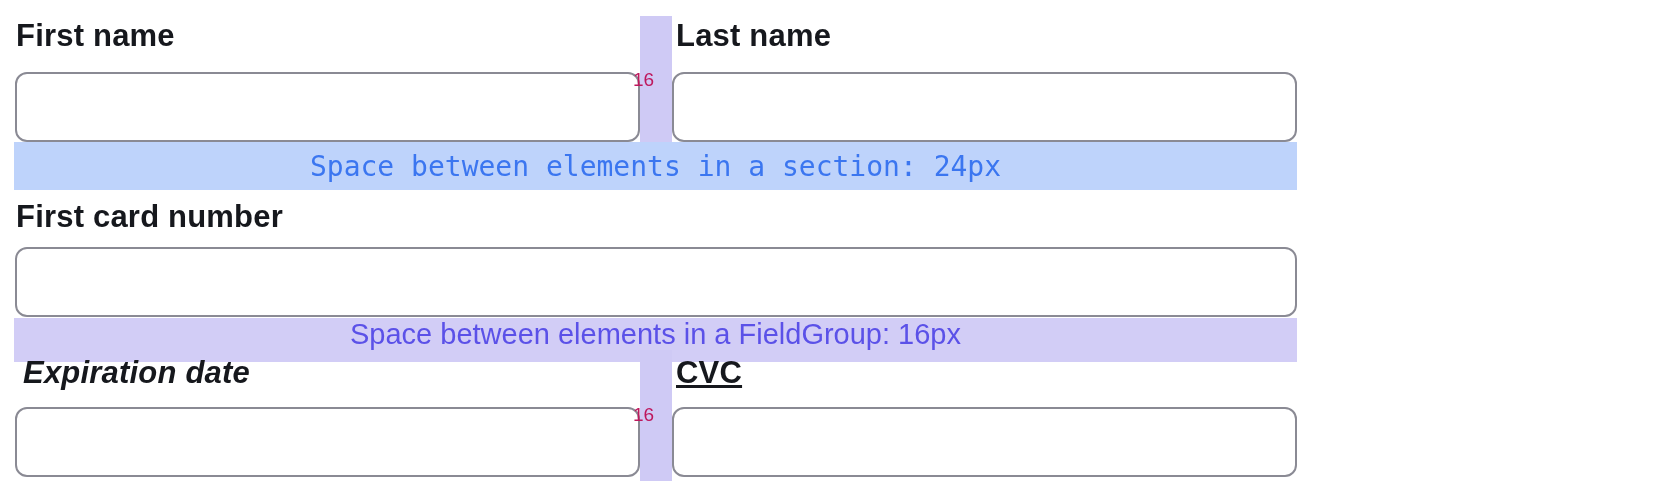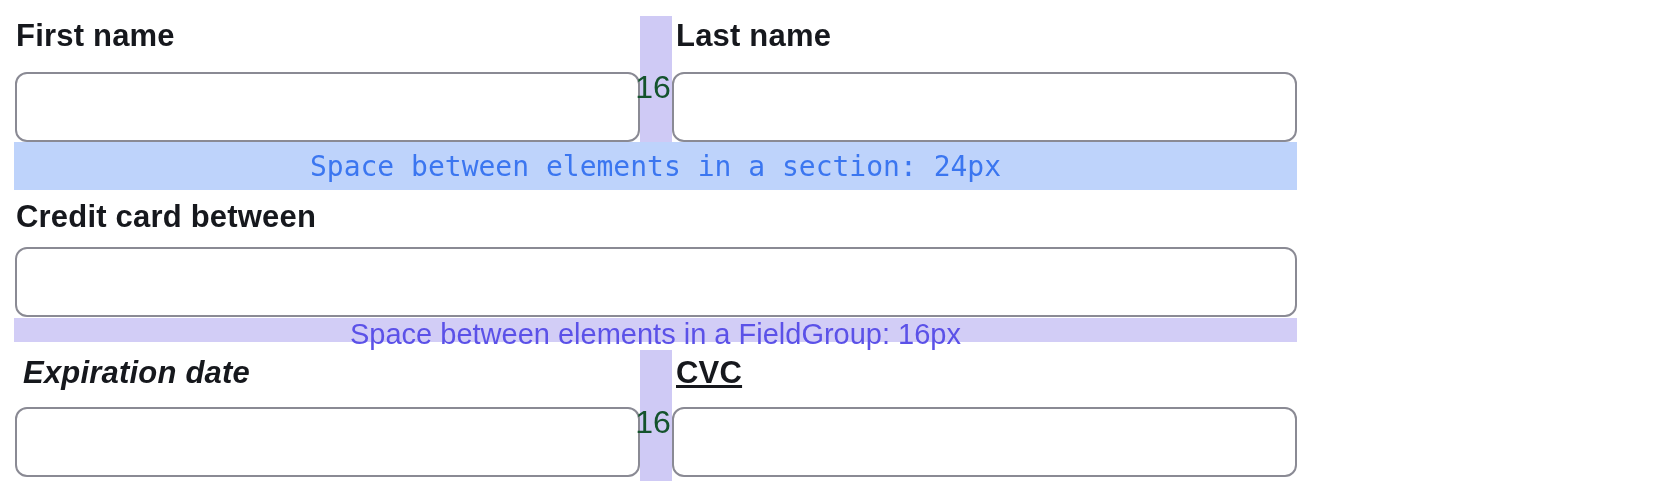--- a/index.html
+++ b/index.html
@@ -37,45 +37,45 @@
     left: 640px;
     width: 32px;
     background: #cfcaf5;
   }
   .gap-strip.top { top: 16px; height: 126px; }
   .gap-strip.bottom { top: 350px; height: 131px; }
   .gap-label {
     position: absolute;
     left: 633px;
     width: 40px;
-    text-align: center;
-    font-size: 32px;
+    text-align: left;
+    font-size: 19px;
     font-weight: 400;
-    color: #14532d;
+    color: #be185d;
     white-space: nowrap;
   }
   .banner {
     position: absolute;
     left: 14px;
     width: 1283px;
     text-align: center;
     white-space: nowrap;
   }
   .banner.section {
     top: 142px;
     height: 48px;
     line-height: 50px;
     background: #bed3fb;
     color: #3b76f0;
     font-family: "DejaVu Sans Mono", "Liberation Mono", monospace;
     font-size: 28px;
   }
   .banner.fieldgroup {
     top: 318px;
-    height: 24px;
+    height: 44px;
     line-height: 32px;
     background: #d2cdf6;
     color: #5b51e8;
     font-family: "Liberation Sans", sans-serif;
     font-size: 29px;
   }
 </style>
 </head>
 <body>
 
@@ -86,21 +86,21 @@
   <div class="field-label" style="left:676px; top:18px;">Last name</div>
   <div class="field-label" style="left:16px; top:18px;">First name</div>
 
   <input class="text-input" style="left: 15px; top: 72px; width: 625px;" type="text">
   <input class="text-input" style="left: 672px; top: 72px; width: 625px;" type="text">
 
   <div class="gap-label" style="top:69px;">16</div>
 
   <div class="banner section">Space between elements in a section: 24px</div>
 
-  <div class="field-label" style="left:16px; top:199px;">Credit card between</div>
+  <div class="field-label" style="left:16px; top:199px;">First card number</div>
   <input class="text-input" style="left: 15px; top: 247px; width: 1282px;" type="text">
 
   <div class="banner fieldgroup">Space between elements in a FieldGroup: 16px</div>
 
   <div class="gap-strip bottom"></div>
 
   <div class="field-label" style="left:23px; top:355px;font-style:italic;">Expiration date</div>
   <div class="field-label" style="left:676px; top:355px;text-decoration:underline;">CVC</div>
 
   <input class="text-input" style="left: 15px; top: 407px; width: 625px;" type="text">

